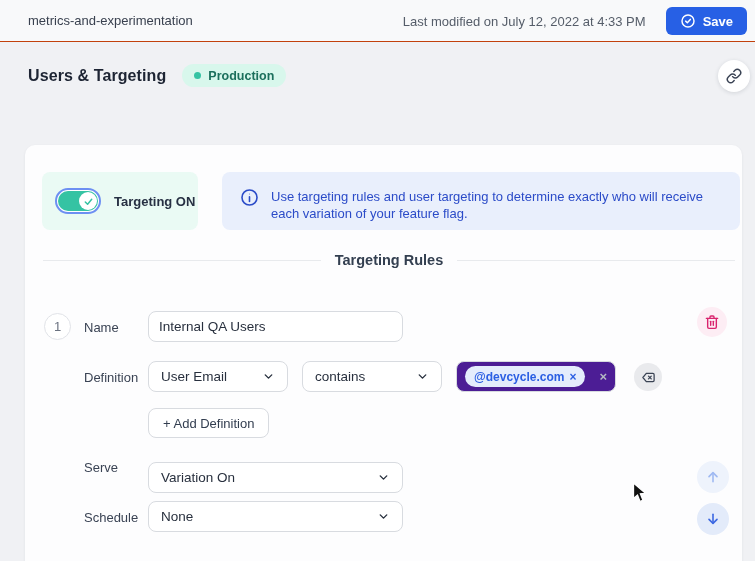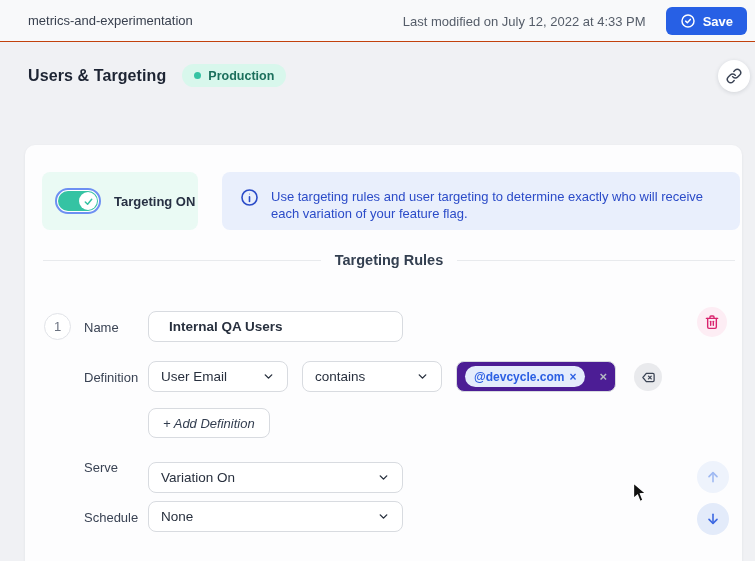--- a/index.html
+++ b/index.html
@@ -50,32 +50,32 @@
   .info-text{font-size:13px;line-height:17px;color:var(--info-text);font-weight:500;}
 
   .rules-divider{position:absolute;left:18px;top:107px;width:692px;display:flex;align-items:center;gap:14px;}
   .rules-divider .line{flex:1;height:1px;background:#e8eaed;}
   .rules-title{font-size:14.5px;font-weight:600;color:#333f50;}
 
   .rule-index{position:absolute;left:19px;top:168px;width:27px;height:27px;border:1px solid #e1e3e8;border-radius:50%;display:flex;align-items:center;justify-content:center;font-size:13px;color:#6b7280;background:#fff;}
   .field-label{position:absolute;font-size:13px;color:var(--text-label);}
 
   .text-input,.select{position:absolute;height:31px;background:#fff;border:1px solid var(--border);border-radius:8px;font-size:13.5px;color:var(--text-dark);font-family:inherit;}
-  .text-input{padding:0 20px;font-weight:bold;}
+  .text-input{padding:0 10px;}
   .select{display:flex;align-items:center;justify-content:space-between;padding:0 12px;cursor:pointer;}
 
   .trash-btn{position:absolute;left:672px;top:162px;width:30px;height:30px;border-radius:50%;background:var(--pink-bg);border:none;display:flex;align-items:center;justify-content:center;cursor:pointer;}
 
   .value-input{position:absolute;left:431px;top:216px;width:160px;height:31px;background:#4c1d95;border:1px solid var(--border);border-radius:8px;display:flex;align-items:center;padding:0 8px;gap:6px;cursor:text;}
   .tag{display:inline-flex;align-items:center;gap:5px;background:var(--tag-bg);color:var(--tag-text);font-size:12px;font-weight:600;border-radius:11px;height:21px;padding:0 9px;white-space:nowrap;}
   .tag-x{cursor:pointer;font-weight:700;}
   .clear-x{margin-left:auto;color:#b4b9c2;font-size:13px;font-weight:700;cursor:pointer;}
   .backspace-btn{position:absolute;left:609px;top:218px;width:28px;height:28px;border-radius:50%;background:#e9eaed;border:none;display:flex;align-items:center;justify-content:center;cursor:pointer;}
 
-  .add-def-btn{position:absolute;left:123px;top:263px;height:30px;padding:0 14px;background:#fff;border:1px solid var(--border);border-radius:8px;font-size:13px;color:#323d4f;font-family:inherit;cursor:pointer;font-style:italic;}
+  .add-def-btn{position:absolute;left:123px;top:263px;height:30px;padding:0 14px;background:#fff;border:1px solid var(--border);border-radius:8px;font-size:13px;color:#323d4f;font-family:inherit;cursor:pointer;}
 
   .arrow-btn{position:absolute;width:32px;height:32px;border-radius:50%;border:none;display:flex;align-items:center;justify-content:center;cursor:pointer;}
   .arrow-up{left:672px;top:316px;background:#eef3fc;}
   .arrow-down{left:672px;top:358px;background:#e3ebfa;}
 
   .cursor{position:absolute;left:632px;top:482px;pointer-events:none;}
 </style>
 </head>
 <body>
 

